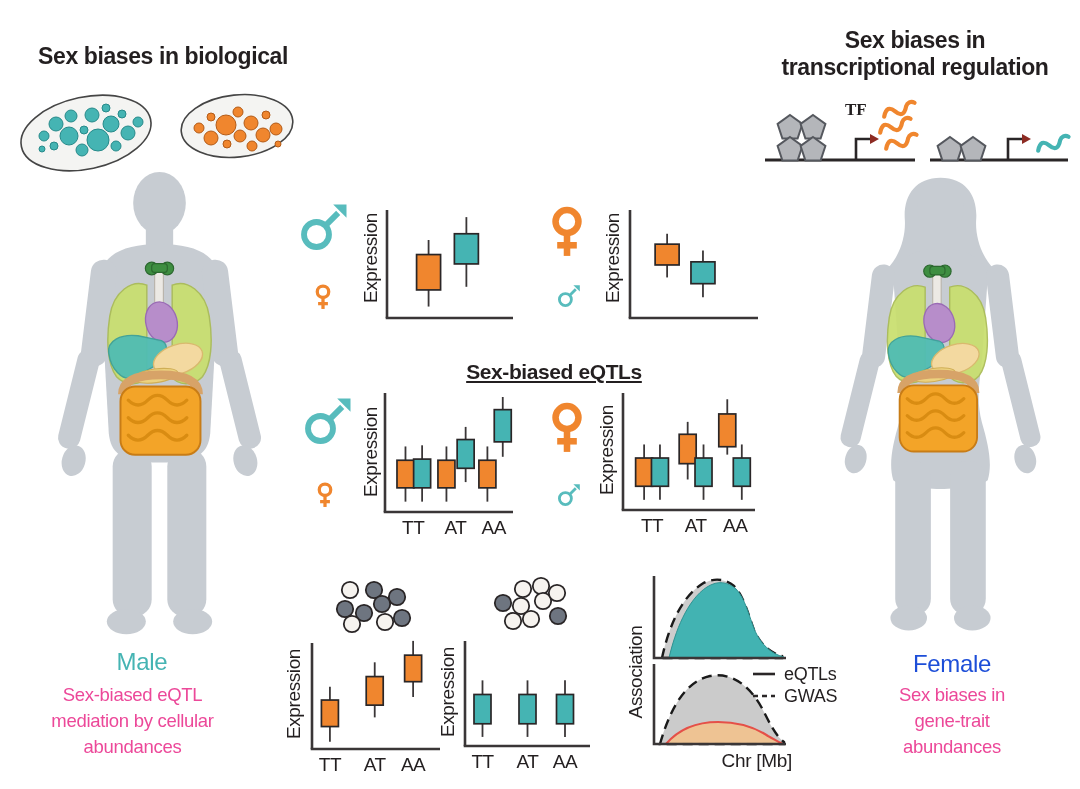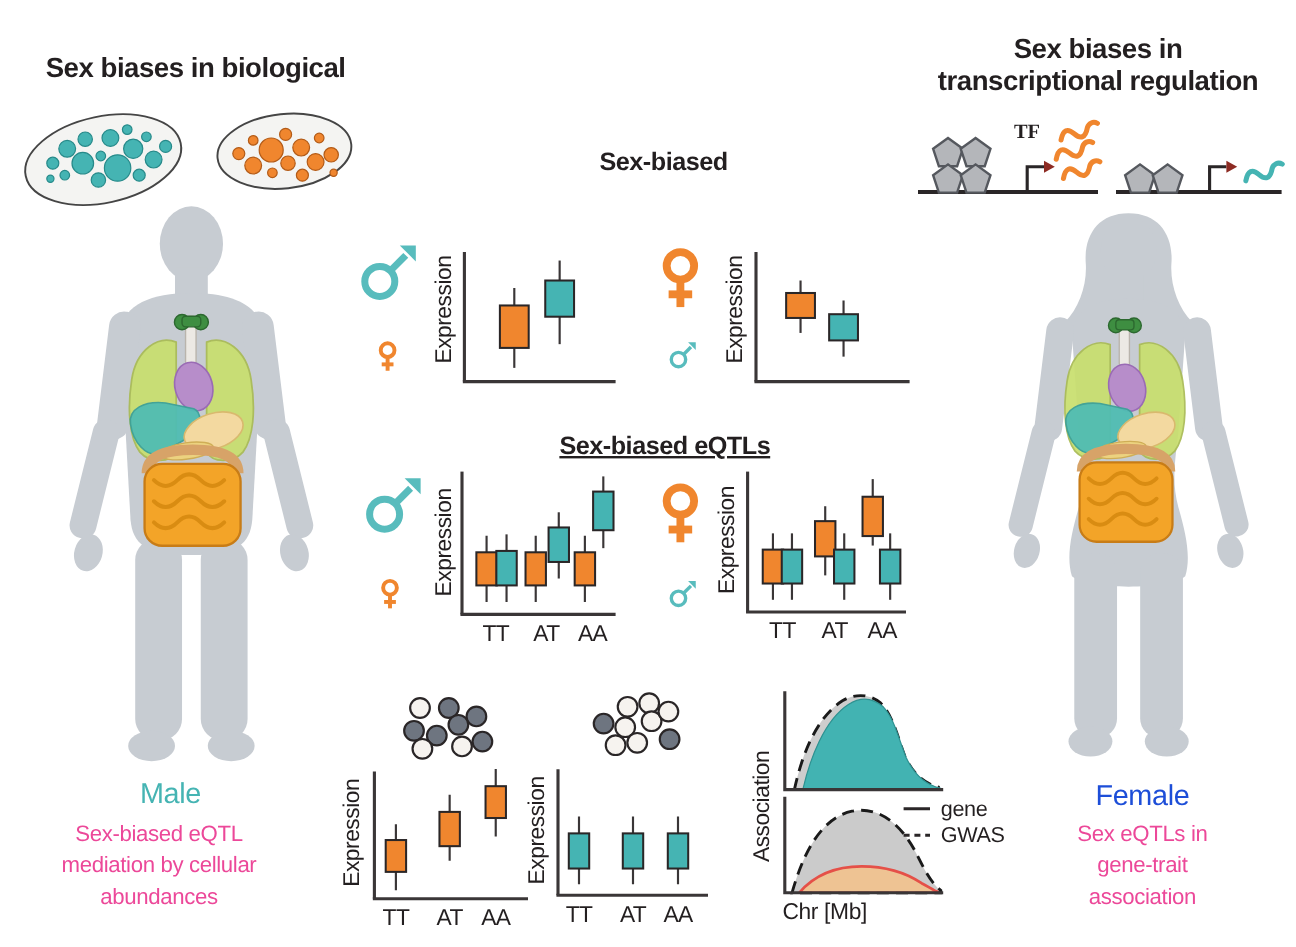--- a/index.html
+++ b/index.html
@@ -8,21 +8,21 @@
   .abs{position:absolute;}
   .title{font-weight:bold;font-size:23px;line-height:27px;text-align:center;letter-spacing:-0.4px;}
   .heading{font-weight:bold;font-size:21px;line-height:23px;text-align:center;letter-spacing:-0.4px;}
   .vlabel{position:absolute;text-align:center;font-size:19px;letter-spacing:-0.4px;
           transform:rotate(-90deg);transform-origin:center;white-space:nowrap;}
   .sexlabel{position:absolute;font-weight:normal;font-size:24px;text-align:center;letter-spacing:-0.3px;}
   .caption{position:absolute;font-size:18.5px;line-height:26px;text-align:center;color:#ec4899;letter-spacing:-0.3px;}
   .tf{position:absolute;font-weight:bold;font-size:17px;font-family:Liberation Serif, serif;}
   .legend-row{display:flex;align-items:center;gap:8px;height:22px;}
   .legend-text{font-size:18px;letter-spacing:-0.3px;}
-  .xaxis-label{position:absolute;font-size:19px;text-align:left;letter-spacing:-0.3px;}
+  .xaxis-label{position:absolute;font-size:19px;text-align:right;letter-spacing:-0.3px;}
   svg{overflow:visible;display:block;}
   svg text{font-family:"Liberation Sans","DejaVu Sans",sans-serif;}
 </style>
 </head>
 <body>
 
 <div id="canvas">
 
   <div class="abs title" style="left:8px;top:27px;width:310px;margin-top:16px;">
     <div>Sex biases in biological</div>
@@ -167,21 +167,20 @@
       <ellipse cx="203" cy="298" rx="11" ry="15" transform="rotate(-16 203 298)"></ellipse>
       <rect x="68" y="300" width="37" height="160" rx="17"></rect>
       <rect x="125" y="300" width="37" height="160" rx="17"></rect>
       <ellipse cx="82" cy="463" rx="19" ry="13"></ellipse>
       <ellipse cx="148" cy="463" rx="19" ry="13"></ellipse>
     </g>
     <use href="#organs" transform="translate(4,2) scale(0.98)"></use>
   </svg>
 
   <div class="abs heading" style="left:453px;top:124px;width:200px;">
-    <div>Sex-biased</div>
   </div>
   <div class="abs heading" style="left:434px;top:360px;width:240px;text-decoration:underline;">Sex-biased eQTLs</div>
 
   <svg class="abs" style="left:298px;top:202px;" width="52" height="50" viewBox="0 0 60 60">
     <circle cx="21" cy="39" r="15" fill="none" stroke="#58bcbd" stroke-width="7"></circle>
     <line x1="32" y1="28" x2="47" y2="13" stroke="#58bcbd" stroke-width="7"></line>
     <polygon points="41,3 57,3 57,19" fill="#58bcbd"></polygon>
   </svg>
   <svg class="abs" style="left:314px;top:284px;" width="18" height="27" viewBox="0 0 44 64">
     <circle cx="22" cy="18" r="14" fill="none" stroke="#f0862e" stroke-width="8"></circle>
@@ -345,31 +344,31 @@
     <path d="M12,80 C20,52 34,18 62,12 C88,7 106,28 116,48 C122,60 128,72 136,78 L136,80 Z" fill="#cbcbcb" stroke="#1a1a1a" stroke-width="2.4" stroke-dasharray="10 6"></path>
     <path d="M18,80 C30,66 48,58 70,58 C92,58 108,64 120,72 C126,75 130,78 133,79 L133,80 Z" fill="#f2c38e" opacity="0.9" stroke="#e8433a" stroke-width="2.2"></path>
     <path d="M6,0 L6,80 L138,80" fill="none" stroke="#3a3637" stroke-width="2.6"></path>
   </svg>
 
   <div class="abs" style="left:752px;top:663px;">
     <div class="legend-row">
       <svg width="24" height="6">
           <line x1="1" y1="3" x2="23" y2="3" stroke="#2a2627" stroke-width="2.6"></line>
         </svg>
-      <span class="legend-text">gene</span>
+      <span class="legend-text">eQTLs</span>
     </div>
     <div class="legend-row">
       <svg width="24" height="6">
           <line x1="1" y1="3" x2="23" y2="3" stroke="#2a2627" stroke-width="2.6" stroke-dasharray="5 4"></line>
         </svg>
       <span class="legend-text">GWAS</span>
     </div>
   </div>
 
   <div class="xaxis-label" style="left:652px;top:750px;width:140px;">Chr [Mb]</div>
 
   <div class="sexlabel" style="left:62px;top:648px;width:160px;color:#45b4b3;">Male</div>
   <div class="caption" style="left:40px;top:682px;width:185px;">Sex-biased eQTL mediation by cellular abundances</div>
 
   <div class="sexlabel" style="left:872px;top:650px;width:160px;color:#1d4ed8;">Female</div>
-  <div class="caption" style="left:877px;top:682px;width:150px;">Sex eQTLs in gene-trait association</div>
+  <div class="caption" style="left:877px;top:682px;width:150px;">Sex biases in gene-trait abundances</div>
 
 </div>
 
 </body></html>

